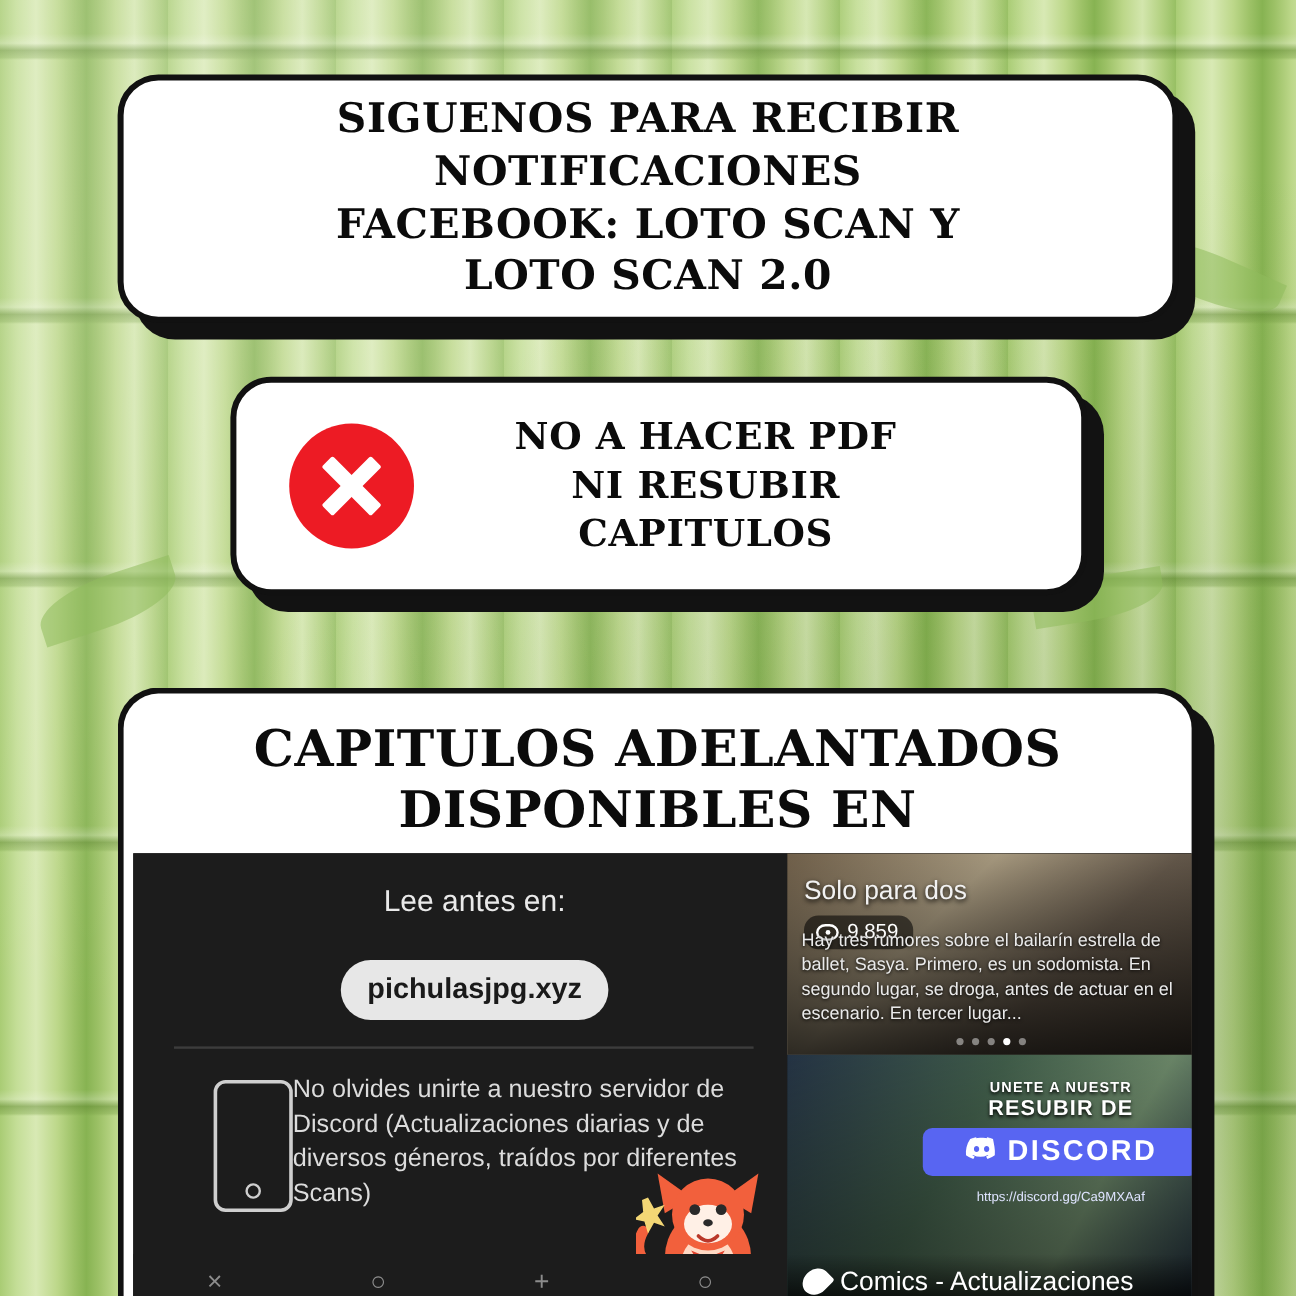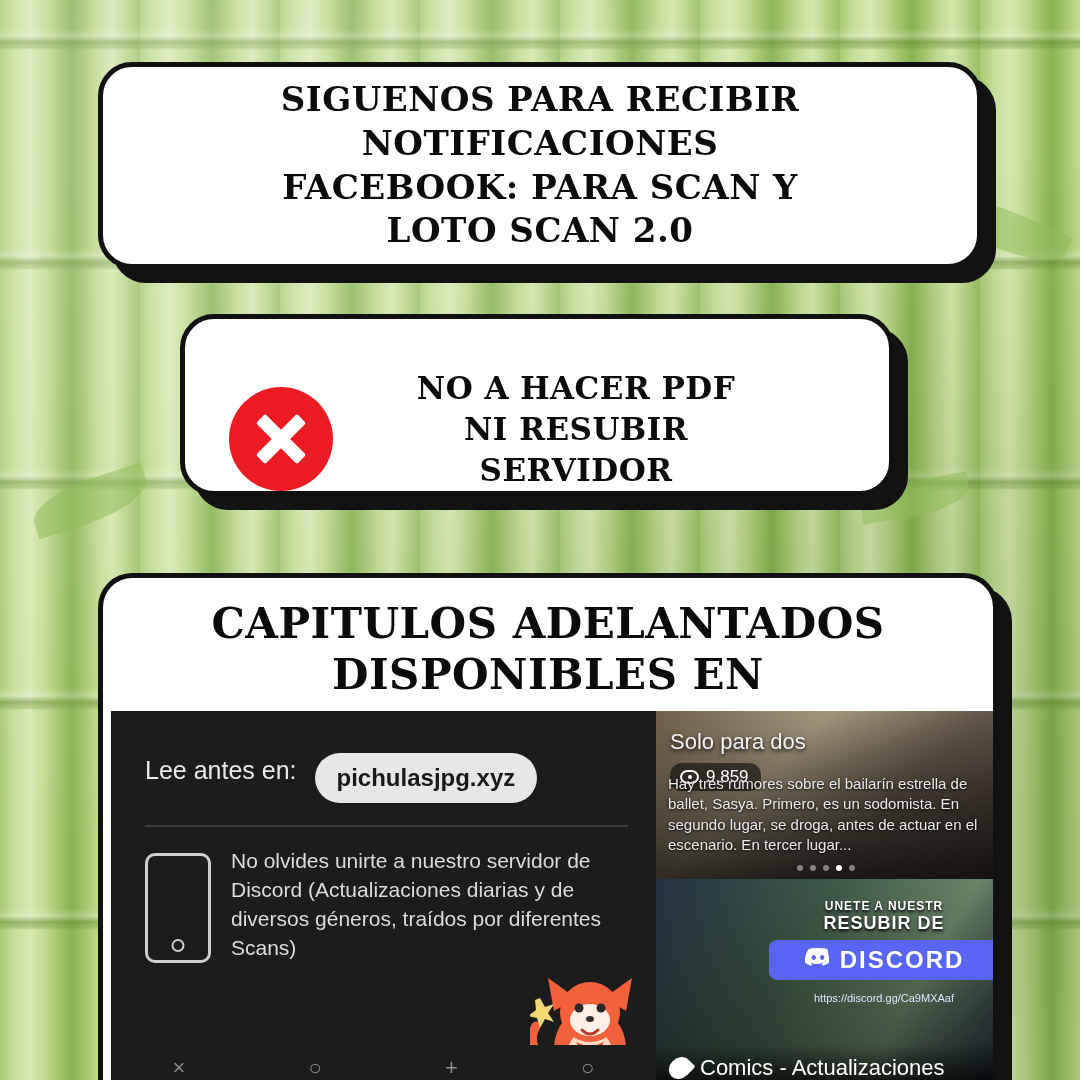--- a/index.html
+++ b/index.html
@@ -85,26 +85,26 @@
     font-weight: bold;
     color: #0b0b0b;
     text-align: center;
     letter-spacing: .5px;
     line-height: 1.28;
   }
   #card-follow .headline { font-size: 34px; }
 
   
   #card-rules {
-    left: 180px;
+    left: 192px;
     top: 314px;
     width: 714px;
     height: 182px;
     display: flex;
-    align-items: flex-end;
+    align-items: center;
     padding: 0 28px;
     box-sizing: border-box;
   }
   .no-icon {
     width: 104px;
     height: 104px;
     border-radius: 50%;
     background: #ed1b24;
     position: relative;
     flex: 0 0 auto;
@@ -159,21 +159,22 @@
   .shot-left {
     width: 545px;
     background: #1c1c1c;
     position: relative;
     flex: 0 0 auto;
   }
   .read-before {
     display: flex;
     align-items: center;
     gap: 18px;
-    padding: 26px 0 0 34px;
+    padding: 26px 0 0 24px;
+    flex-direction: column;
   }
   .read-before-label {
     color: #e9e9e9;
     font-size: 25px;
     font-family: "Liberation Sans", sans-serif;
   }
   .site-chip {
     background: #e7e7e7;
     color: #1a1a1a;
     border-radius: 26px;
@@ -182,22 +183,22 @@
     font-weight: bold;
     margin-top: 16px;
   }
   .divider {
     height: 2px;
     background: #3c3c3c;
     margin: 22px 28px 0 34px;
   }
   .discord-row {
     display: flex;
-    gap: 20px;
     padding: 20px 18px 0 34px;
+    margin-left: 33px;
   }
   .phone-icon {
     width: 60px;
     height: 104px;
     border: 3px solid #cfcfcf;
     border-radius: 10px;
     position: relative;
     flex: 0 0 auto;
     margin-top: 6px;
   }
@@ -391,30 +392,30 @@
 
   <div class="bamboo-bg"></div>
   <div class="bamboo-nodes"></div>
   <div class="bamboo-shade"></div>
   <div class="leaf" style="left:30px;  top:480px; width:120px; height:42px; transform:rotate(-18deg);"></div>
   <div class="leaf" style="left:940px; top:210px; width:130px; height:40px; transform:rotate(24deg);"></div>
   <div class="leaf" style="left:860px; top:480px; width:110px; height:36px; transform:rotate(-9deg);"></div>
 
   <div class="card" id="card-follow">
     <div class="headline">SIGUENOS PARA RECIBIR NOTIFICACIONES</div>
-    <div class="headline">FACEBOOK: PARA SCAN  Y</div>
+    <div class="headline">FACEBOOK: LOTO SCAN  Y</div>
     <div class="headline">LOTO SCAN 2.0</div>
   </div>
 
   <div class="card" id="card-rules">
     <div class="no-icon"></div>
     <div class="rules-text">
       <div class="headline">NO A HACER PDF</div>
       <div class="headline">NI RESUBIR</div>
-      <div class="headline">SERVIDOR</div>
+      <div class="headline">CAPITULOS</div>
     </div>
   </div>
 
   <div class="card" id="card-chapters">
     <div class="headline">CAPITULOS ADELANTADOS</div>
     <div class="headline">DISPONIBLES EN</div>
 
     <div class="shot">
 
       <div class="shot-left">

